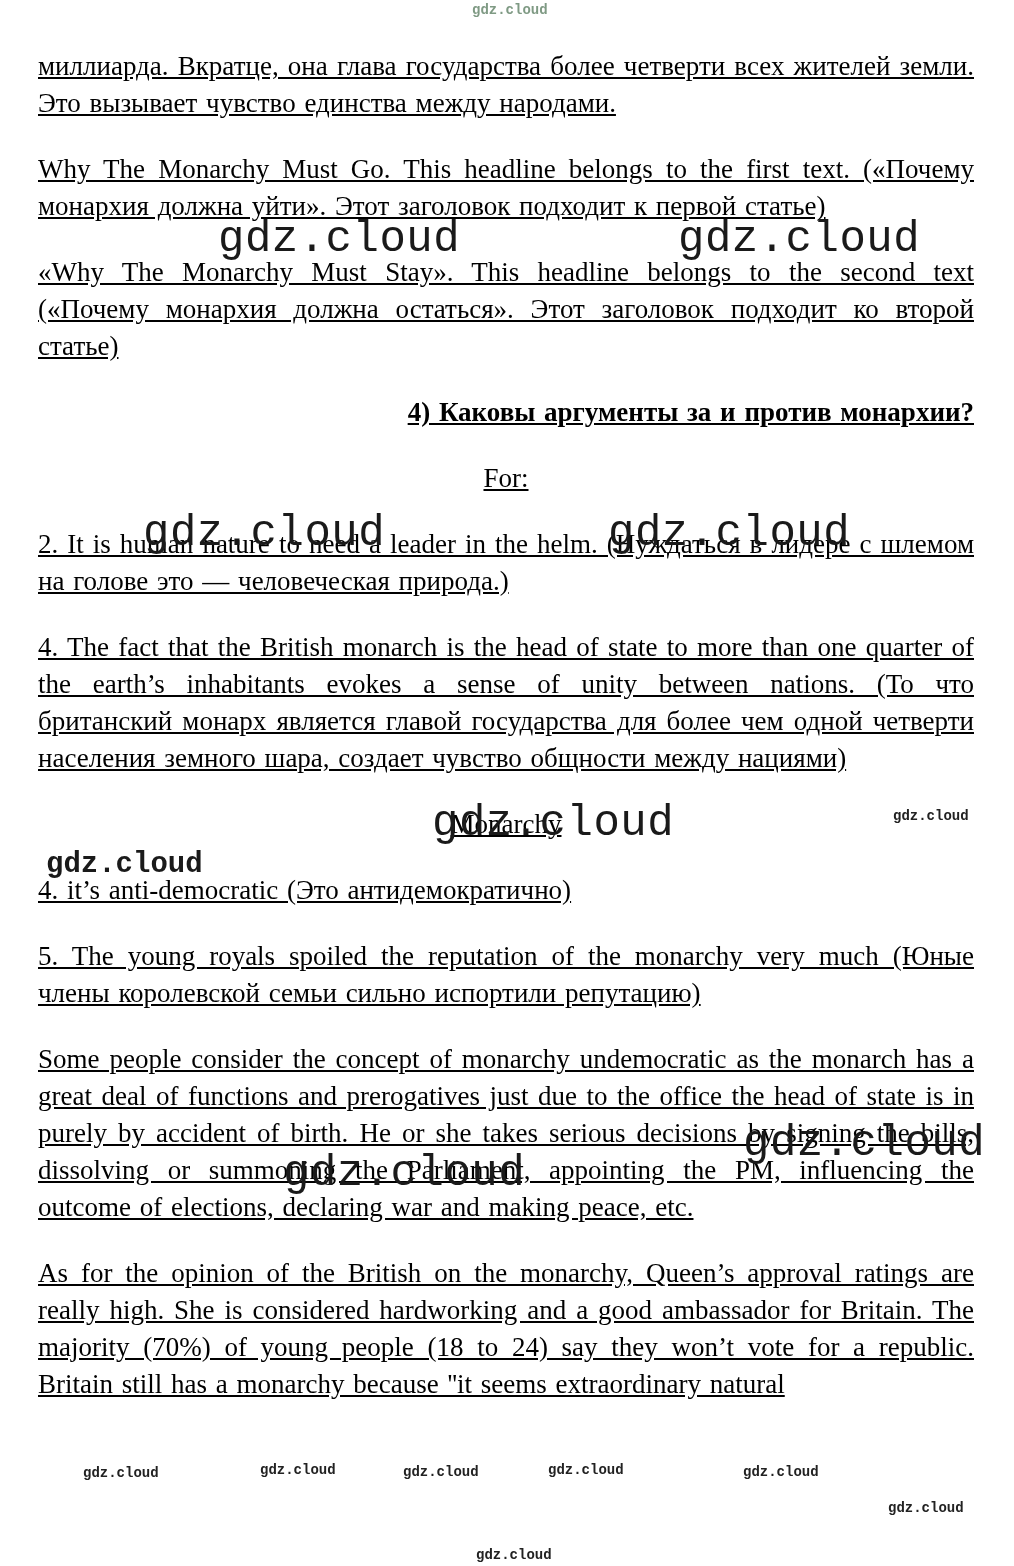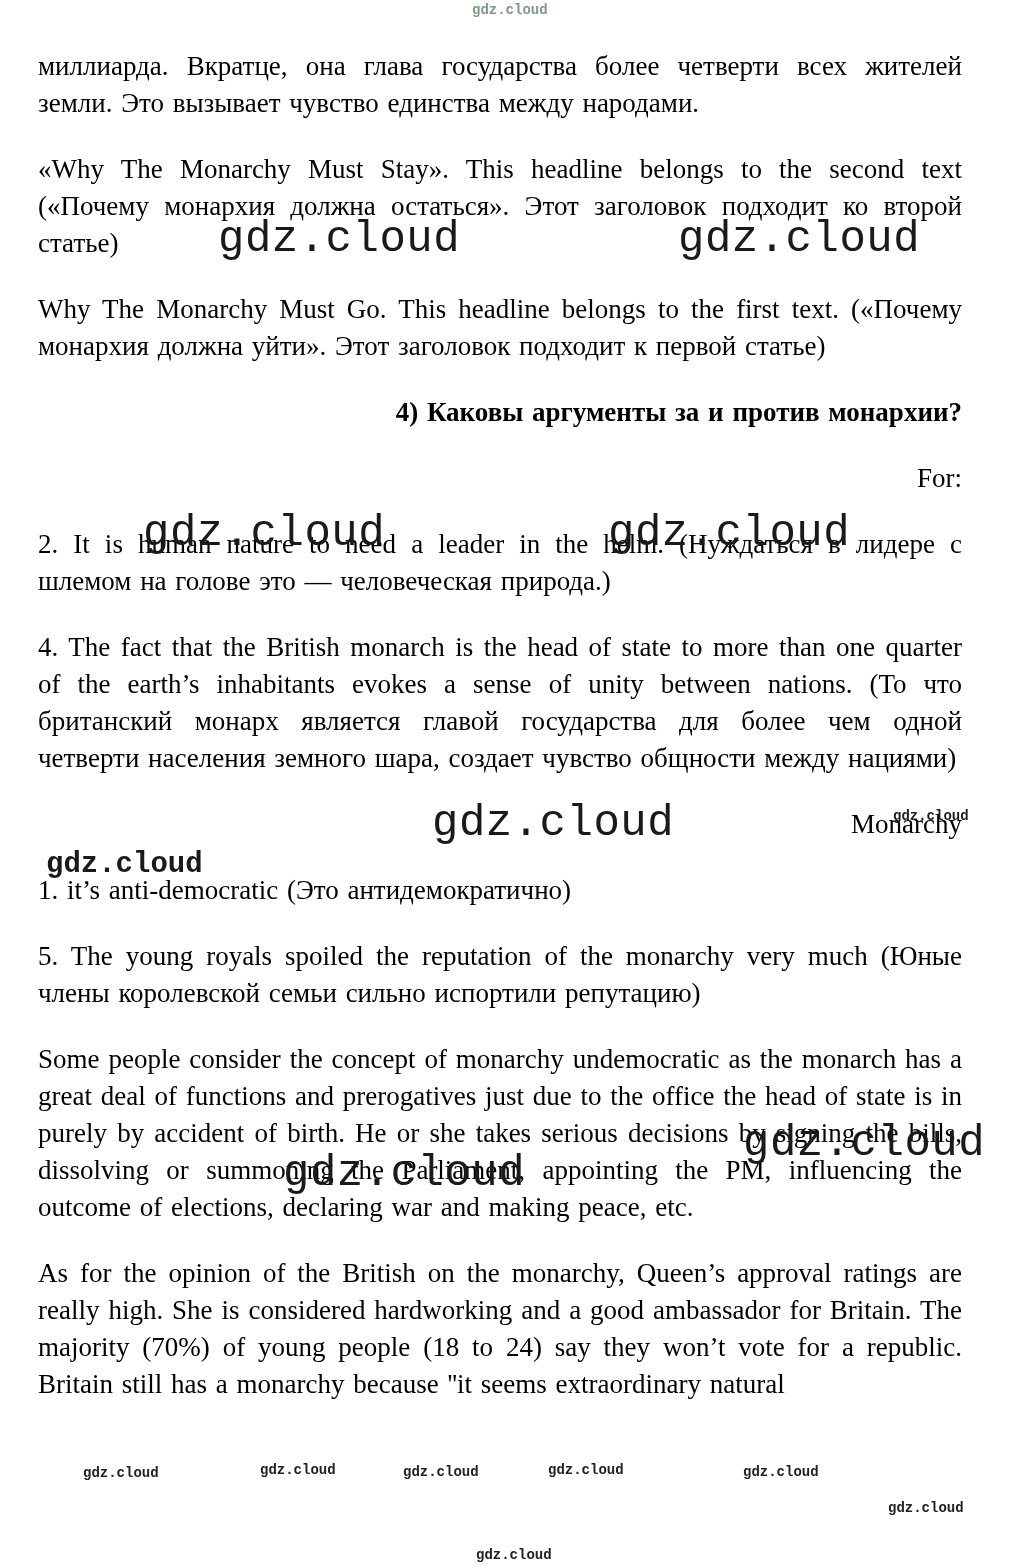--- a/index.html
+++ b/index.html
@@ -8,63 +8,64 @@
     height: 1566px;
     background: #ffffff;
     position: relative;
     overflow: hidden;
     font-family: "Liberation Serif", serif;
     color: #000000;
   }
   .page {
     position: absolute;
     inset: 0;
-    padding: 48px 52px 0 38px;
+    padding: 48px 40px 0 38px;
     box-sizing: border-box;
+    text-decoration: underline;
   }
   .para {
     font-size: 27px;
     line-height: 37px;
     text-align: justify;
     margin: 0 0 29px 0;
     word-spacing: 2px;
   }
   .heading {
     font-weight: bold;
     text-align: right;
   }
   .label {
-    text-align: right;
+    text-align: center;
   }
   
   .wm {
     position: absolute;
     font-family: Liberation Mono, monospace;
     white-space: nowrap;
     color: #1a1a1a;
     pointer-events: none;
   }
   .wm-big { font-size: 44px; font-weight: 500; letter-spacing: 0.5px; }
   .wm-med { font-size: 29px; font-weight: 600; }
   .wm-small { font-size: 14px; font-weight: 700; color: #222222; }
   .wm-top { font-size: 14px; font-weight: 700; color: #7f9a84; }
 </style>
 </head>
 <body>
 
 <div class="page">
   <p class="para">миллиарда. Вкратце, она глава государства более четверти всех жителей земли. Это вызывает чувство единства между народами.</p>
+  <p class="para">Why The Monarchy Must Go. This headline belongs to the first text. («Почему монархия должна уйти». Этот заголовок подходит к первой статье)</p>
   <p class="para">«Why The Monarchy Must Stay». This headline belongs to the second text («Почему монархия должна остаться». Этот заголовок подходит ко второй статье)</p>
-  <p class="para">Why The Monarchy Must Go. This headline belongs to the first text. («Почему монархия должна уйти». Этот заголовок подходит к первой статье)</p>
   <p class="para heading">4) Каковы аргументы за и против монархии?</p>
   <p class="para label">For:</p>
   <p class="para">2. It is human nature to need a leader in the helm. (Нуждаться в лидере с шлемом на голове это — человеческая природа.)</p>
   <p class="para">4. The fact that the British monarch is the head of state to more than one quarter of the earth’s inhabitants evokes a sense of unity between nations. (То что британский монарх является главой государства для более чем одной четверти населения земного шара, создает чувство общности между нациями)</p>
   <p class="para label">Monarchy</p>
-  <p class="para">1. it’s anti-democratic (Это антидемократично)</p>
+  <p class="para">4. it’s anti-democratic (Это антидемократично)</p>
   <p class="para">5. The young royals spoiled the reputation of the monarchy very much (Юные члены королевской семьи сильно испортили репутацию)</p>
   <p class="para">Some people consider the concept of monarchy undemocratic as the monarch has a great deal of functions and prerogatives just due to the office the head of state is in purely by accident of birth. He or she takes serious decisions by signing the bills, dissolving or summoning the Parliament, appointing the PM, influencing the outcome of elections, declaring war and making peace, etc.</p>
   <p class="para">As for the opinion of the British on the monarchy, Queen’s approval ratings are really high. She is considered hardworking and a good ambassador for Britain. The majority (70%) of young people (18 to 24) say they won’t vote for a republic. Britain still has a monarchy because ''it seems extraordinary natural</p>
 </div>
 
 <span class="wm wm-top" style="left:472px; top:2px;">gdz.cloud</span>
 
 <span class="wm wm-big" style="left:218px; top:214px;">gdz.cloud</span>
 <span class="wm wm-big" style="left:678px; top:214px;">gdz.cloud</span>
 

